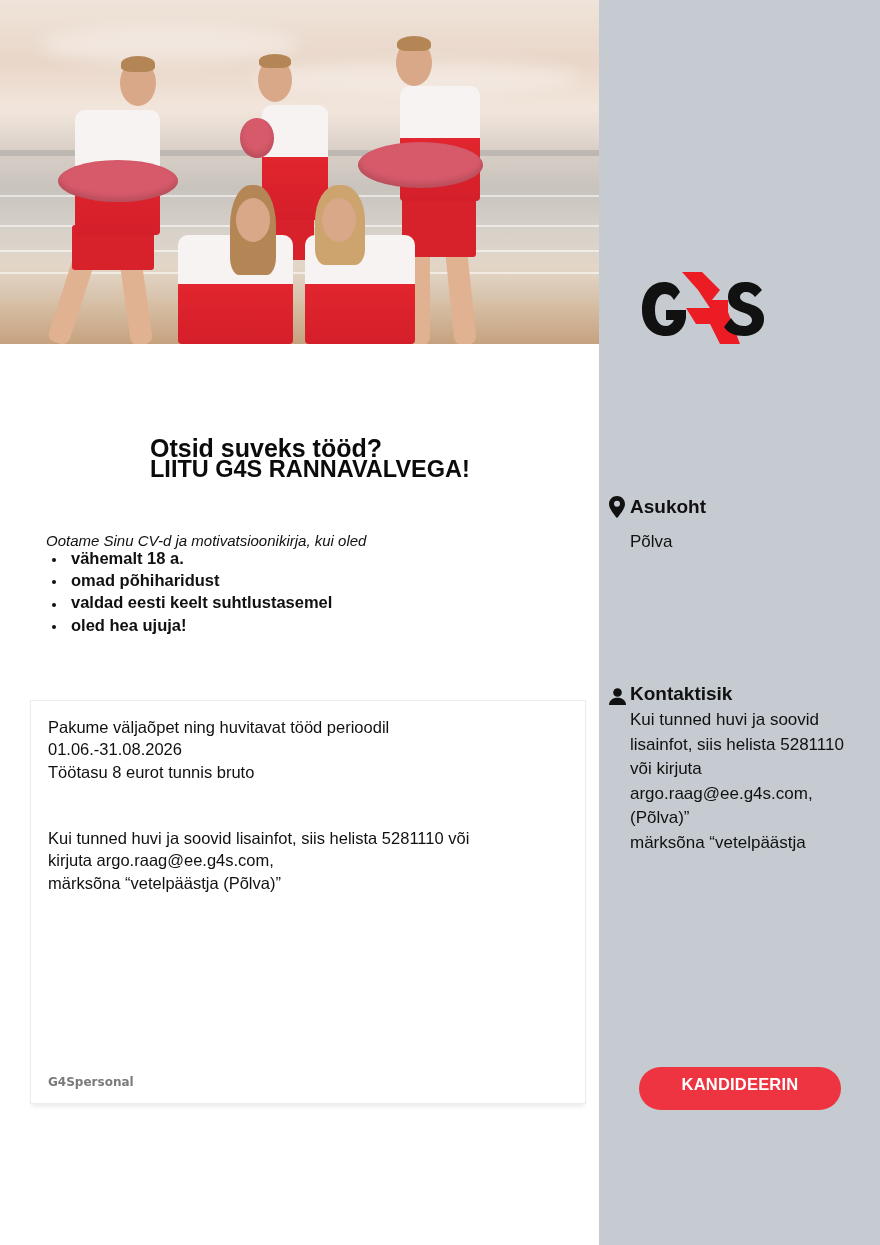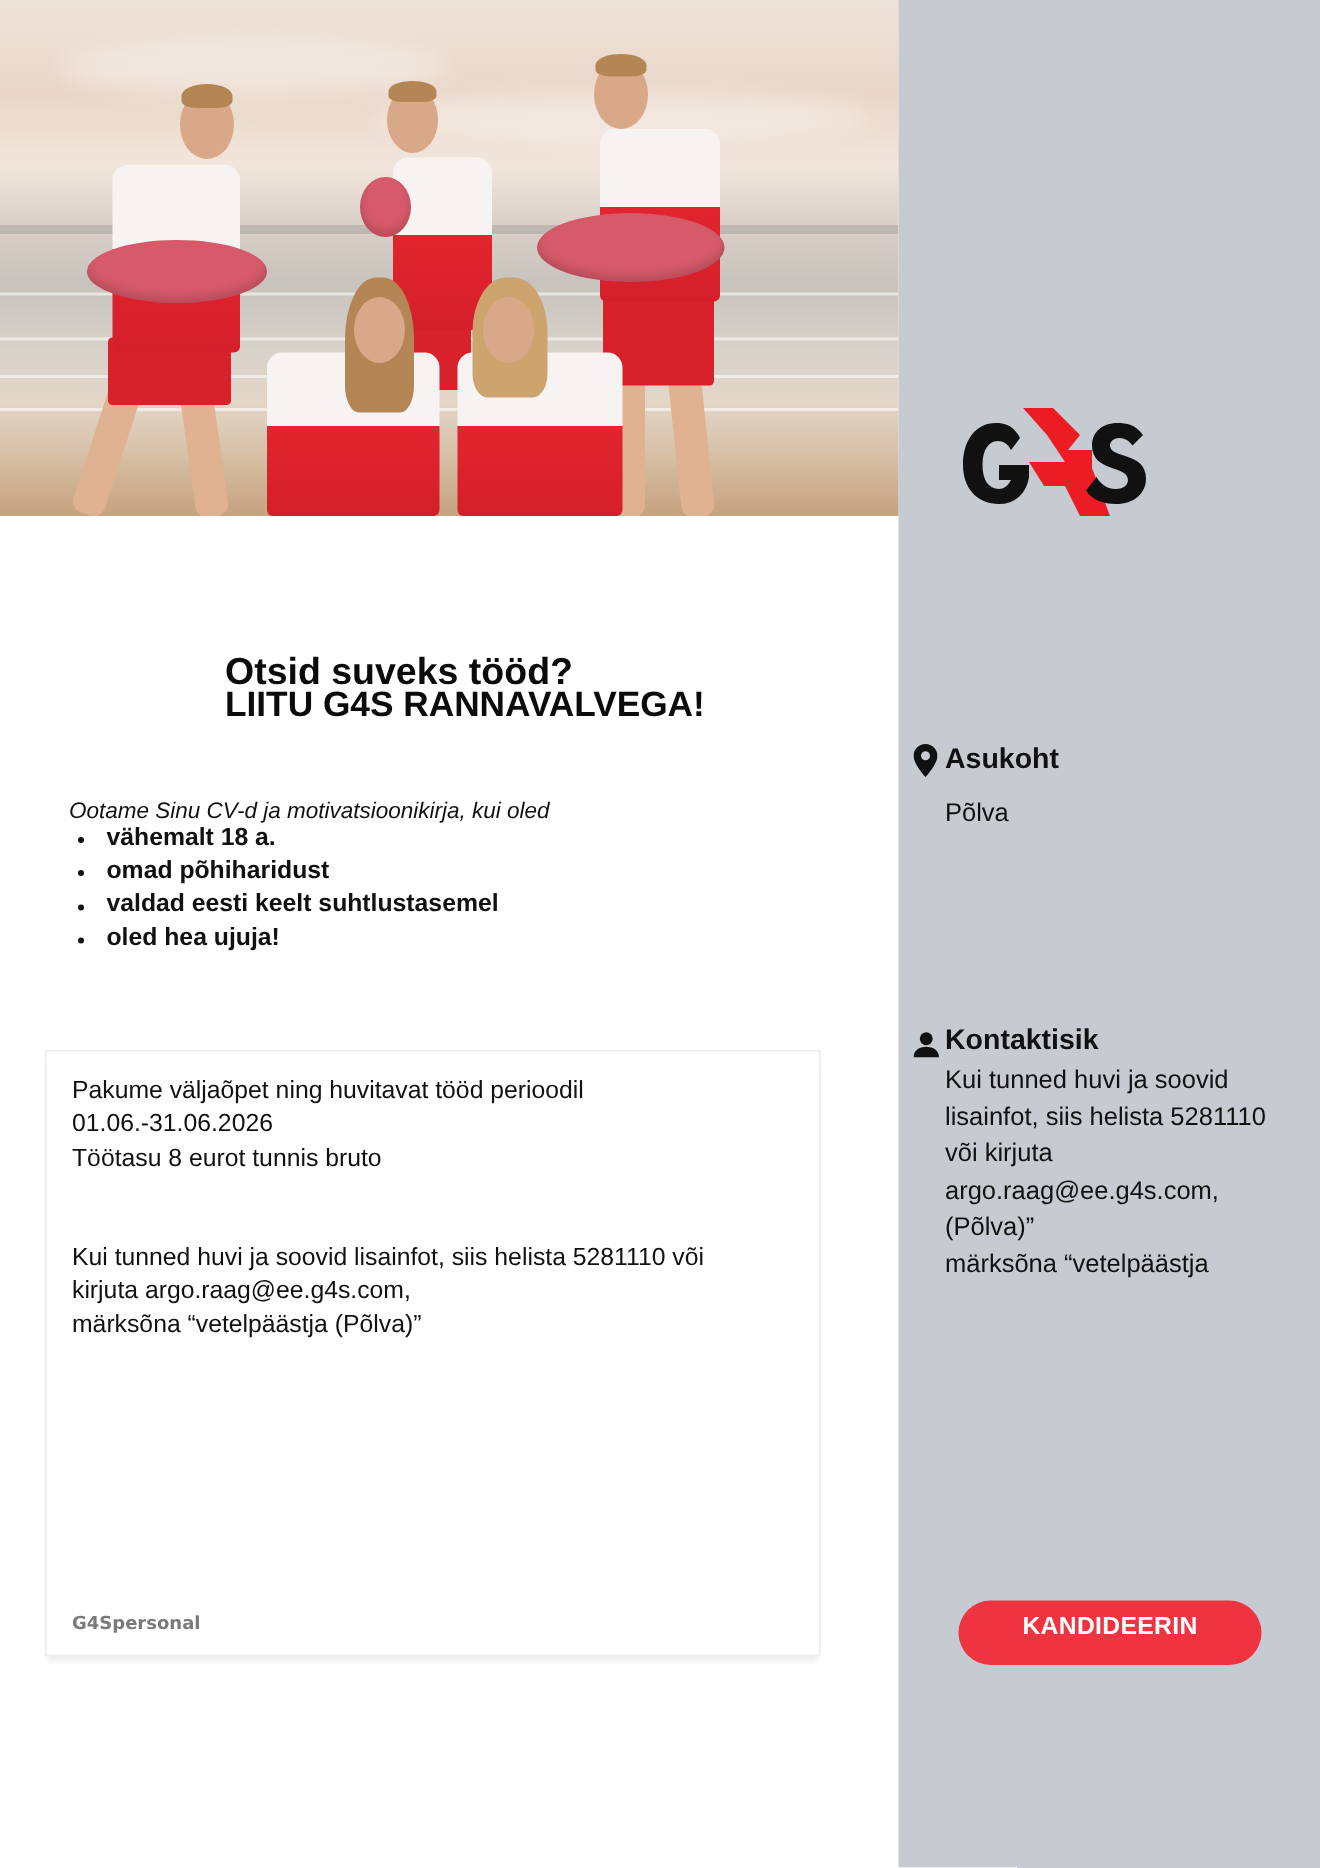--- a/index.html
+++ b/index.html
@@ -39,21 +39,21 @@
 
     
     .title { position: absolute; left: 150px; top: 410px; font-size: 25px; font-weight: bold; color: #0b0b0b; margin-top: 24px; }
     .subtitle { position: absolute; left: 150px; top: 456px; font-size: 23.5px; font-weight: bold; color: #0b0b0b; }
     .intro { position: absolute; left: 46px; top: 532px; font-size: 15px; color: #111; font-style: italic; }
     .req-list { position: absolute; left: 52px; top: 547px; list-style: none; font-size: 16.5px; color: #111; font-weight: bold; }
     .req-list li { height: 22.3px; display: flex; align-items: center; }
     .req-list .bullet { width: 4px; height: 4px; border-radius: 50%; background: #111; margin-right: 15px; margin-top: 4px; }
 
     .card {
-      position: absolute; left: 30px; top: 700px; width: 517px; height: 404px; background: #fff;
+      position: absolute; left: 30px; top: 700px; width: 556px; height: 404px; background: #fff;
       border: 1px solid #ececec; box-shadow: 0 5px 4px -2px rgba(0,0,0,0.08);
     }
     .card .para { position: absolute; left: 17px; font-size: 16.5px; line-height: 22.3px; color: #111; }
     .card .source { position: absolute; left: 17px; top: 374px; font-size: 12px; font-weight: bold; color: #7a7a7a; font-family: "DejaVu Sans", sans-serif; }
   </style>
 </head>
 <body>
 
 <div class="hero" title="Five G4S lifeguards in red and white uniforms on a beach holding rescue buoys">
   <div class="cloud" style="left:40px;top:25px;width:260px;height:40px;"></div>
@@ -126,21 +126,21 @@
     </li>
   <li>
       <span class="bullet"></span>
       <span>oled hea ujuja!</span>
     </li>
 </ul>
 
 <div class="card">
   <div class="para" style="top:15px;">
     <div>Pakume väljaõpet ning huvitavat tööd perioodil</div>
-    <div>01.06.-31.06.2026</div>
+    <div>01.06.-31.08.2026</div>
     <div>Töötasu 8 eurot tunnis bruto</div>
   </div>
   <div class="para" style="top:126px;">
     <div>Kui tunned huvi ja soovid lisainfot, siis helista 5281110 või</div>
     <div>kirjuta argo.raag@ee.g4s.com,</div>
     <div>märksõna “vetelpäästja (Põlva)”</div>
   </div>
   <div class="source">G4Spersonal</div>
 </div>
 

